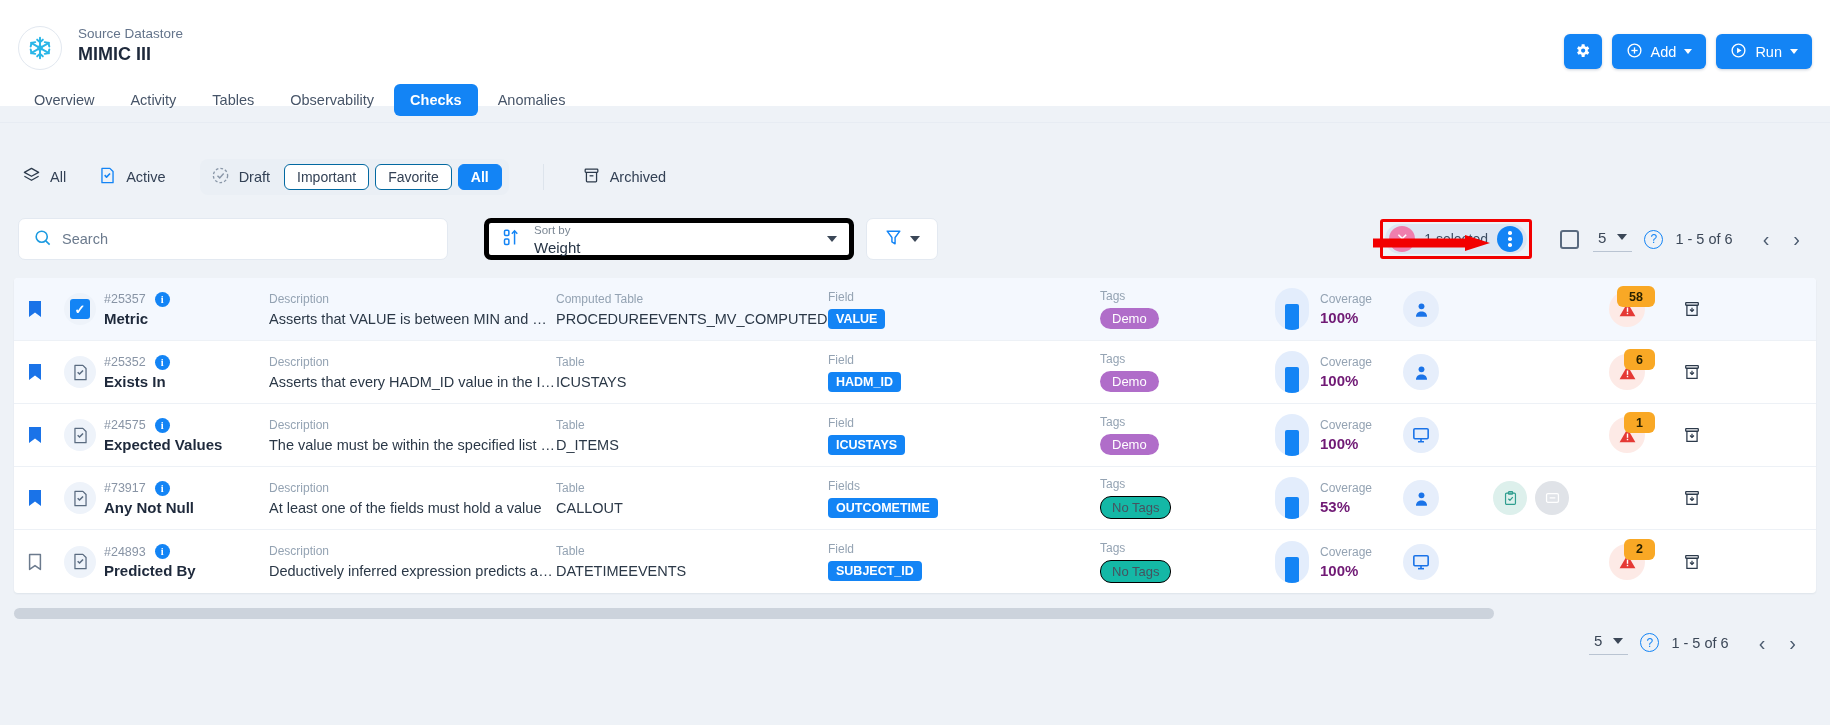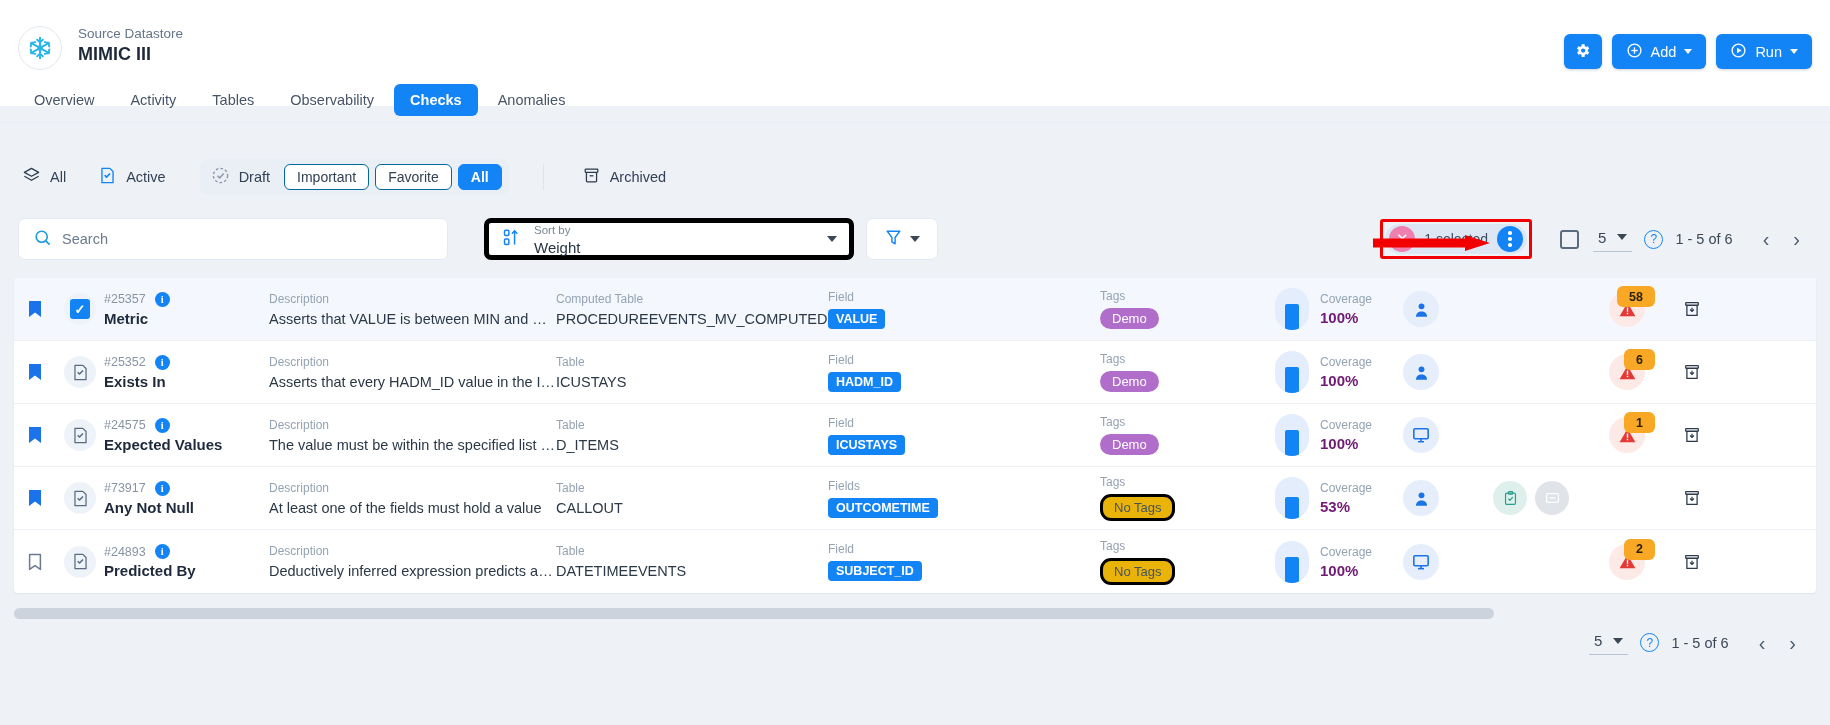--- a/index.html
+++ b/index.html
@@ -173,21 +173,21 @@
   }
   .badge-grey {
     display:inline-block; background:#e6ebf2; color:#53606f; font-size:12.5px;
     border-radius:4px; padding:3px 8px; vertical-align:middle;
   }
   .badge-purple {
     display:inline-block; background:#b06dc9; color:#fff; font-size:13px;
     border-radius:11px; padding:3px 12px;
   }
   .badge-notag {
-    display:inline-block; background:#eab308; border:3px solid #000000; color:#46535f;
+    display:inline-block; background:#14b8a6; border:1px solid #000000; color:#46535f;
     font-size:13px; border-radius:11px; padding:3px 11px;
   }
 
   .c-cov { width:128px; display:flex; align-items:center; gap:11px; }
   .cov-pill {
     width:34px;height:42px;border-radius:17px;background:#e3edfc;
     display:flex;align-items:flex-end;justify-content:center; overflow:hidden;
   }
   .cov-fill { width:14px; background:#1384f5; border-radius:2px; }
   .cov-txt .k { font-size:12px;color:#94a3b3; margin-bottom:3px; }

